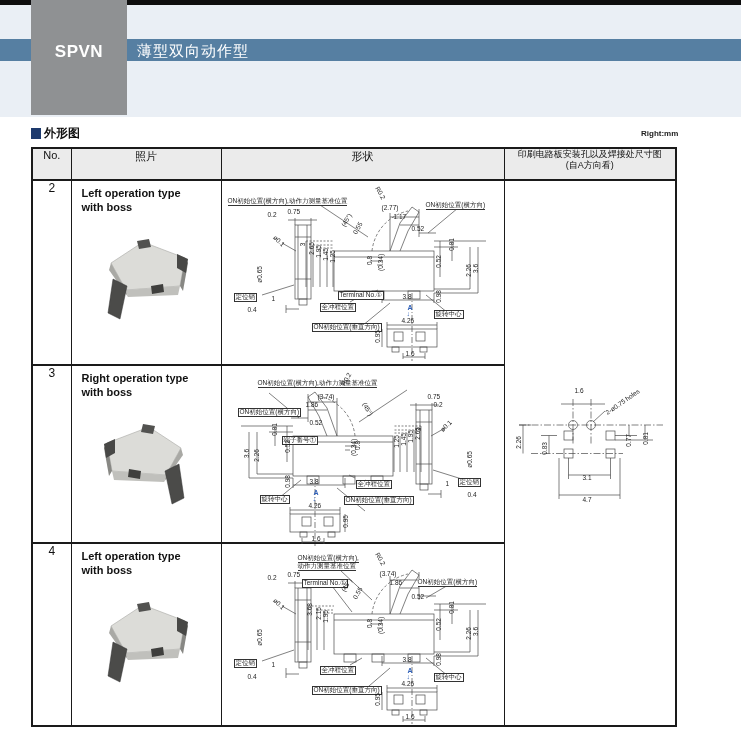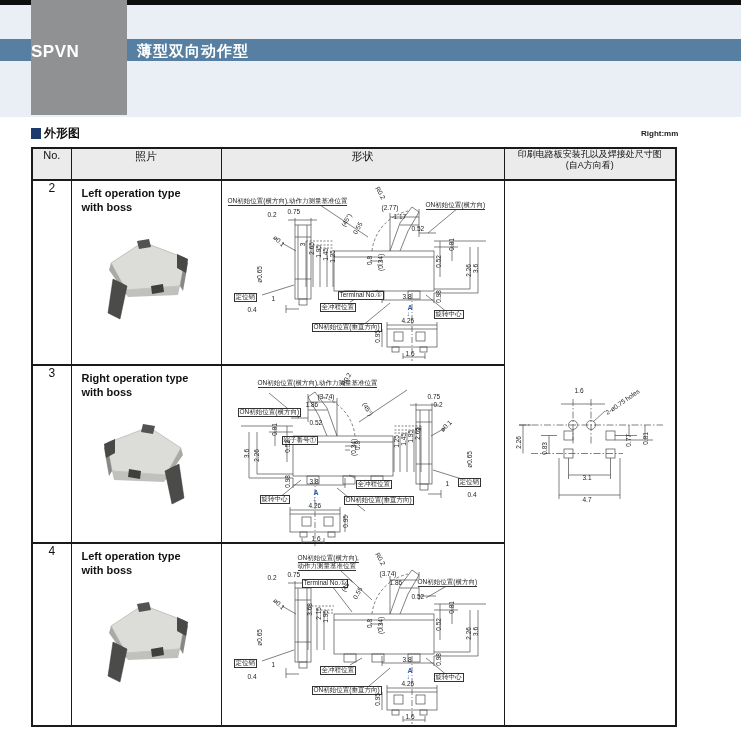--- a/index.html
+++ b/index.html
@@ -5,23 +5,23 @@
   html,body{margin:0;padding:0;}
   body{
     width:741px;height:740px;position:relative;background:#ffffff;
     font-family:"Liberation Sans", sans-serif;color:#111;overflow:hidden;
   }
   
   .topbar{position:absolute;left:0;top:0;width:741px;height:5px;background:#0e0e0e;}
   .head-zone{position:absolute;left:0;top:5px;width:741px;height:112px;background:#eaeff5;}
   .blue-band{position:absolute;left:0;top:39px;width:741px;height:22px;background:#567fa2;}
   .gray-tab{position:absolute;left:31px;top:0;width:96px;height:115px;background:#8f9193;}
-  .code-label{position:absolute;left:31px;top:42px;width:96px;
+  .code-label{position:absolute;left:31px;top:42px;width:96px;text-align:center;
     color:#fff;font-size:17px;font-weight:bold;letter-spacing:.5px;}
-  .series-title{position:absolute;left:137px;top:42px;color:#fff;font-size:15px;font-weight:bold;letter-spacing:1px;}
+  .series-title{position:absolute;left:137px;top:42px;color:#fff;font-size:15px;font-weight:normal;letter-spacing:1px;}
   
   .section{position:absolute;left:31px;top:125px;display:flex;align-items:center;gap:3px;}
   .sq{width:10px;height:11px;background:#1d3a6d;display:inline-block;}
   .section-label{font-size:12px;font-weight:bold;color:#111;}
   .unit{position:absolute;top:129px;left:641px;font-size:8px;font-weight:bold;color:#222;}
   
   table.main{position:absolute;left:31px;top:147px;width:644px;border-collapse:collapse;table-layout:fixed;}
   table.main th, table.main td{border:1px solid #1a1a1a;padding:0;vertical-align:top;}
   table.main{border:2px solid #1a1a1a;}
   thead th{background:#ebebeb;height:30px;vertical-align:middle;font-weight:normal;

